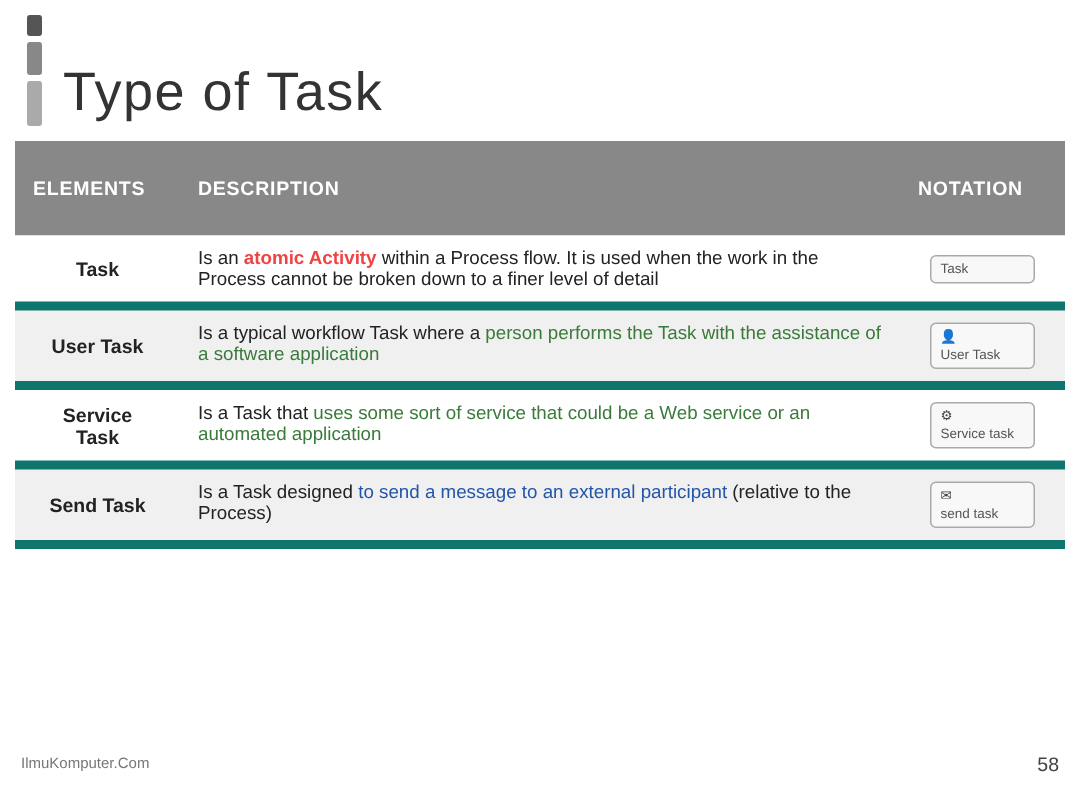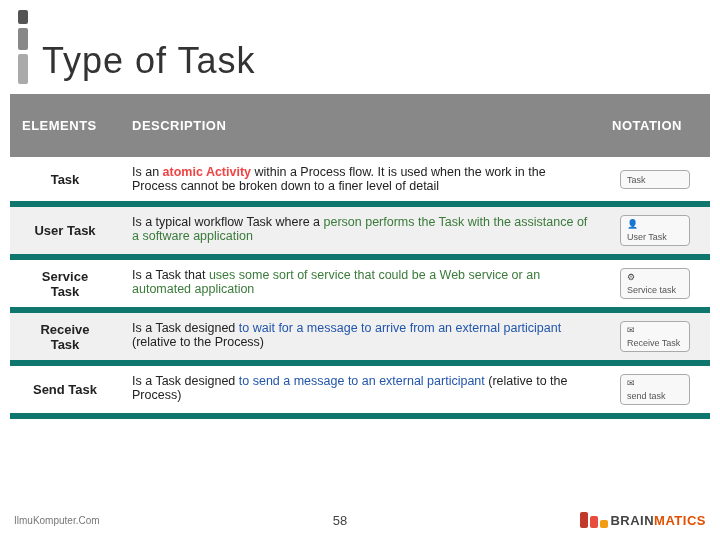--- a/index.html
+++ b/index.html
@@ -109,21 +109,21 @@
       display: block;
     }
     .notation-box .nb-label {
       font-size: 9px;
       color: #555;
     }
 
     
     .footer {
       position: absolute;
-      bottom: 12px;
+      bottom: 23px;
       left: 0;
       right: 0;
       display: flex;
       justify-content: space-between;
       align-items: center;
       padding: 0 14px;
     }
     .footer-left {
       font-size: 10px;
       color: #777;
@@ -199,53 +199,33 @@
           Is a Task that <span class="highlight-green">uses some sort of service that could be a Web service or an automated application</span>
         </td>
         <td class="col-notation">
           <div class="notation-box">
             <span class="nb-icon">⚙</span>
             <span class="nb-label">Service task</span>
           </div>
         </td>
       </tr>
 
-      <tr>
-        <td class="col-elements">Receive<br>Task</td>
-        <td class="col-description">
-          Is a Task designed <span class="highlight-blue">to wait for a message to arrive from an external participant</span> (relative to the Process)
-        </td>
-        <td class="col-notation">
-          <div class="notation-box">
-            <span class="nb-icon">✉</span>
-            <span class="nb-label">Receive Task</span>
-          </div>
-        </td>
-      </tr>
 
       <tr>
         <td class="col-elements">Send Task</td>
         <td class="col-description">
           Is a Task designed <span class="highlight-blue">to send a message to an external participant</span> (relative to the Process)
         </td>
         <td class="col-notation">
           <div class="notation-box">
             <span class="nb-icon">✉</span>
             <span class="nb-label">send task</span>
           </div>
         </td>
       </tr>
     </tbody>
   </table>
 </div>
 
 <div class="footer">
   <span class="footer-left">IlmuKomputer.Com</span>
   <span class="footer-center">58</span>
-  <div class="footer-right">
-    <svg width="28" height="16">
-      <rect x="0" y="0" width="8" height="16" rx="2" fill="#c0392b"></rect>
-      <rect x="10" y="4" width="8" height="12" rx="2" fill="#e74c3c"></rect>
-      <rect x="20" y="8" width="8" height="8" rx="2" fill="#f39c12"></rect>
-    </svg>
-    <span class="brand-text">BRAIN<span>MATICS</span></span>
-  </div>
 </div>
 
 </body></html>

